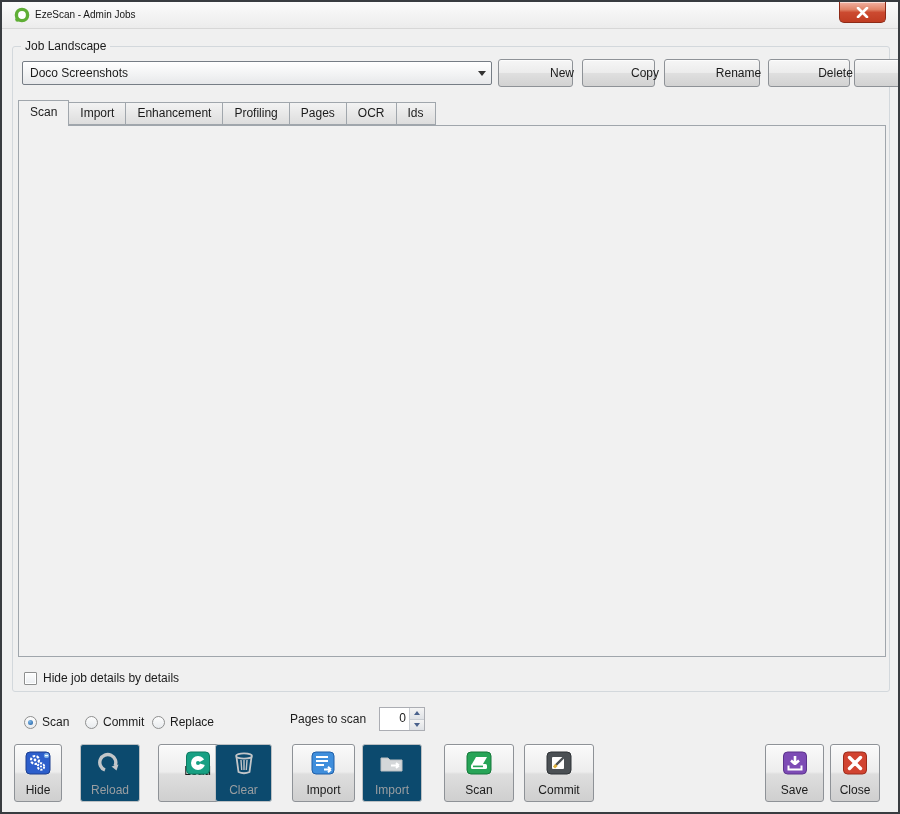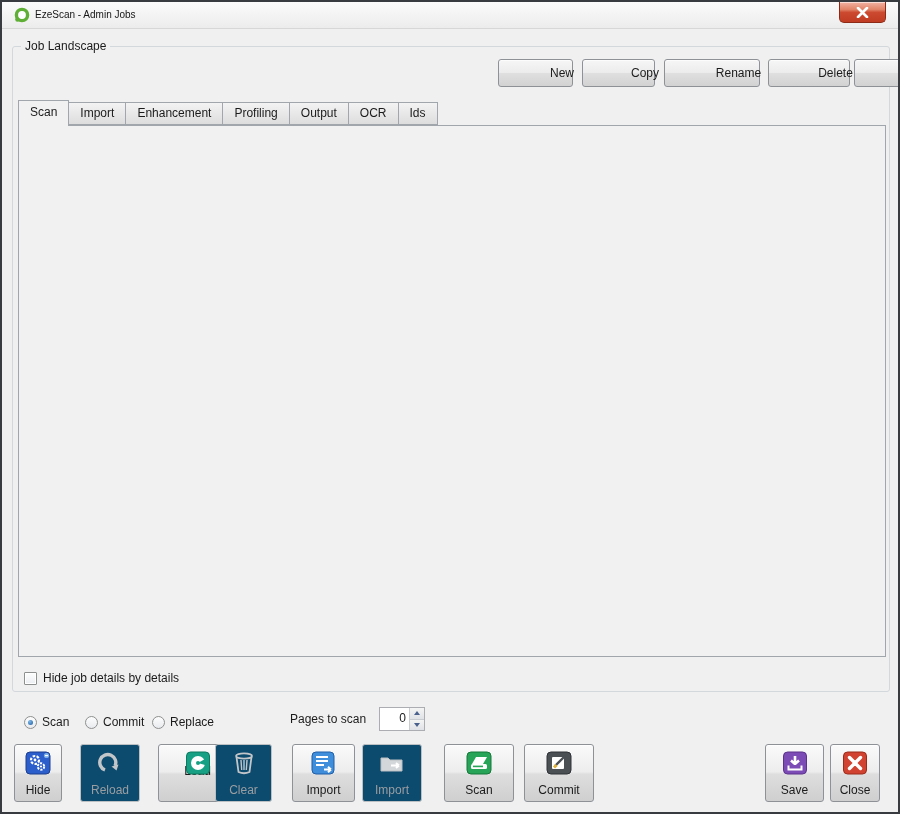--- a/index.html
+++ b/index.html
@@ -95,20 +95,26 @@
       <svg width="13" height="11" viewBox="0 0 13 11">
         <path d="M2 1 L11 10 M11 1 L2 10" stroke="#ffffff" stroke-width="2.6" stroke-linecap="round"></path>
       </svg>
     </div>
   </div>
 
   <div class="gbox" style="left:10px;top:44px;width:878px;height:646px;">
     <span class="legend">Job Landscape</span>
   </div>
 
+  <div class="combo" style="left:20px;top:59px;width:470px;height:24px;">
+    <span class="ctext">Doco Screenshots</span>
+    <span class="cbtn">
+        <span class="arr-down"></span>
+      </span>
+  </div>
 
   <div class="btn" style="left:496px;top:57px;width:75px;height:28px;">
     <svg width="15" height="15" viewBox="0 0 15 15">
       <rect x="1" y="1" width="13" height="13" rx="2.5" fill="#3fae49" stroke="#2b8436"></rect>
       <path d="M7.5 4 V11 M4 7.5 H11" stroke="#ffffff" stroke-width="2.4" stroke-linecap="round"></path>
     </svg>
     <span>New</span>
   </div>
   <div class="btn" style="left:580px;top:57px;width:73px;height:28px;">
     <svg width="15" height="15" viewBox="0 0 15 15">
@@ -140,21 +146,21 @@
       <path d="M2 1 H8 L11 4 V15 H2 Z" fill="#e9f1fb" stroke="#7fa4d4"></path>
       <path d="M4 6 H9 M4 8.5 H9 M4 11 H9" stroke="#9cb8dc" stroke-width="1"></path>
     </svg>
   </div>
 
   <div class="tabs">
     <div class="tab active">Scan</div>
     <div class="tab">Import</div>
     <div class="tab">Enhancement</div>
     <div class="tab">Profiling</div>
-    <div class="tab">Output</div>
+    <div class="tab">Pages</div>
     <div class="tab">OCR</div>
     <div class="tab">Ids</div>
   </div>
   <div class="pane"></div>
 
   <label class="cb on" style="left:26px;top:131px;">
     <span class="box"></span>
     <span>Enable scanning using this profile</span>
   </label>
 

